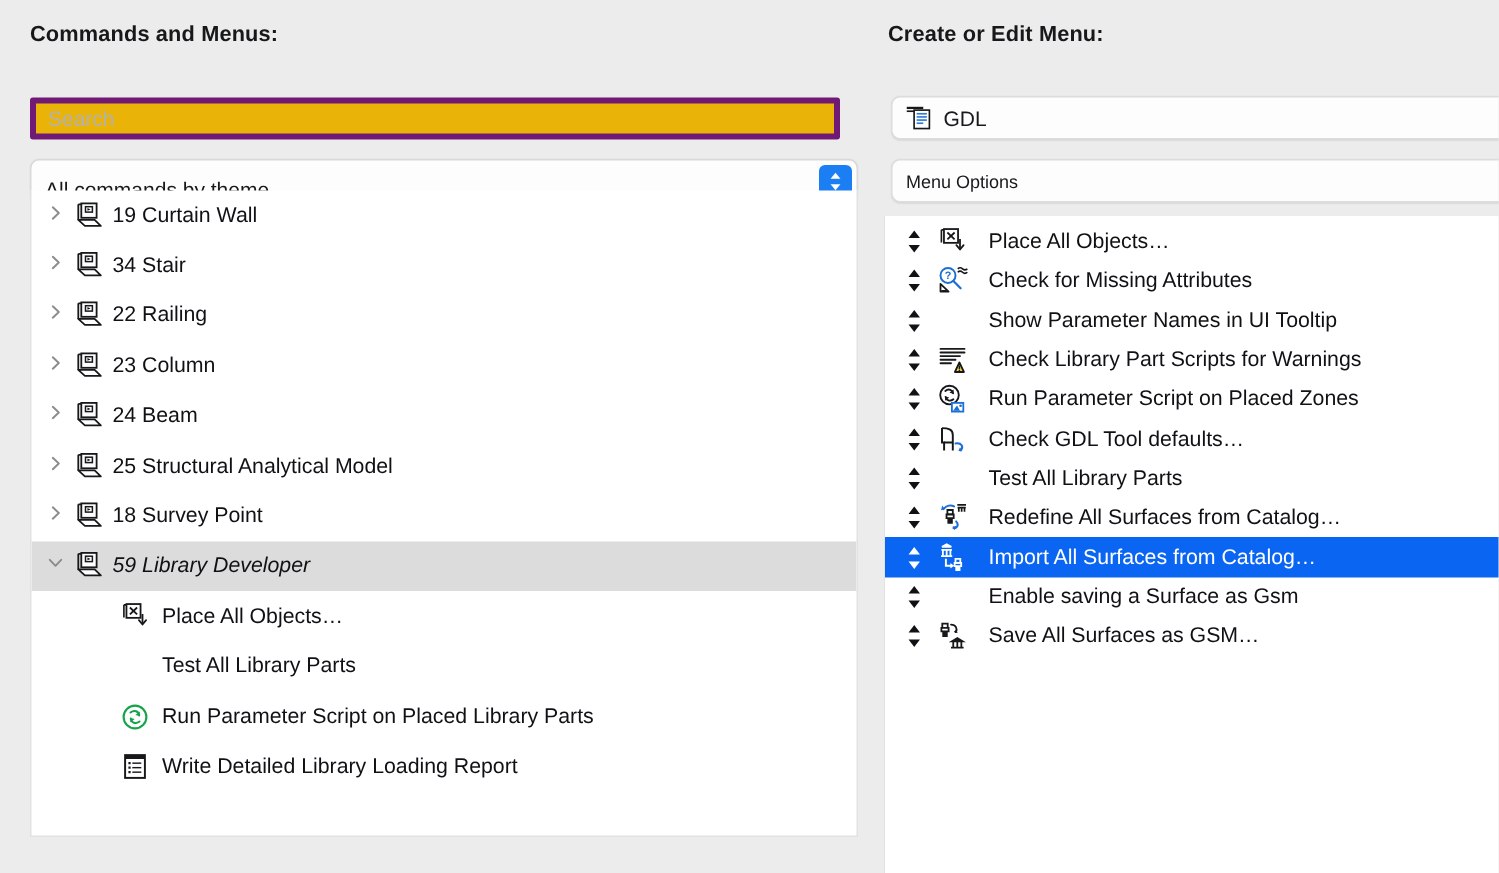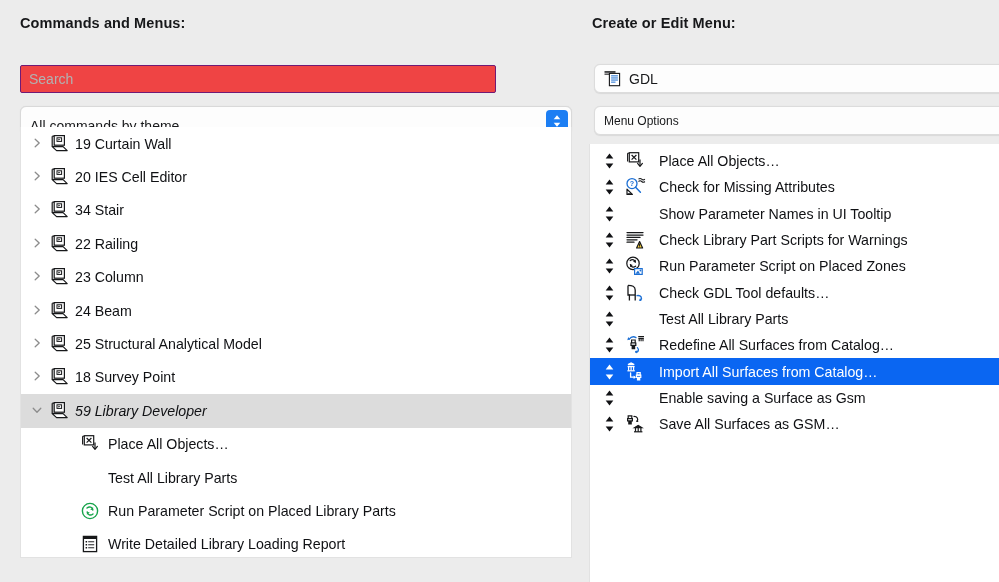--- a/index.html
+++ b/index.html
@@ -30,23 +30,23 @@
     font-weight: bold;
     color: #17181a;
     letter-spacing: 0.1px;
   }
   #left-title { left: 20px; top: 15px; }
   #right-title { left: 592px; top: 15px; }
 
   #search-field {
     position: absolute;
     left: 20px; top: 65px;
-    width: 476px; height: 28px;
-    background: #ef4444;
-    border: 1px solid #701a75;
+    width: 540px; height: 28px;
+    background: #eab308;
+    border: 4px solid #701a75;
     box-sizing: border-box;
     border-radius: 2px;
     display: flex;
     align-items: center;
     padding-left: 8px;
   }
   #search-field input {
     border: none;
     outline: none;
     background: transparent;
@@ -252,40 +252,20 @@
         <path d="M4.2 3.2 L4.2 13.6" stroke="#17181a" stroke-width="1.2" fill="none"></path>
         <path d="M4.2 3.2 L6.2 3.2" stroke="#17181a" stroke-width="1.2" fill="none"></path>
         <rect x="6.2" y="2.6" width="10.2" height="9.6" fill="#fff" stroke="#17181a" stroke-width="1.2"></rect>
         <rect x="9.0" y="4.8" width="4.6" height="3.6" fill="#fff" stroke="#17181a" stroke-width="1"></rect>
         <path d="M10.3 5.7 L12.4 6.6 L10.3 7.5 Z" fill="#17181a"></path>
         <path d="M4.2 13.6 L8.6 17.6 L19.2 17.6 L15.1 13.6 Z" fill="#fff" stroke="#17181a" stroke-width="1.2" stroke-linejoin="round"></path>
       </svg>
           </span>
         </span>
         <span class="tree-label">19 Curtain Wall</span>
-      </div>
-      <div class="tree-row">
-        <span class="disclosure">
-          <span><svg width="12" height="12" viewBox="0 0 12 12">
-              <path d="M4.2 2.2 L8.2 6 L4.2 9.8" fill="none" stroke="currentColor" stroke-width="1.3" stroke-linecap="round" stroke-linejoin="round"></path>
-            </svg></span>
-        </span>
-        <span class="tree-icon">
-          <span style="display: flex; align-items: center; justify-content: center;">
-            <svg width="22" height="22" viewBox="0 0 22 22">
-        <path d="M4.2 3.2 L4.2 13.6" stroke="#17181a" stroke-width="1.2" fill="none"></path>
-        <path d="M4.2 3.2 L6.2 3.2" stroke="#17181a" stroke-width="1.2" fill="none"></path>
-        <rect x="6.2" y="2.6" width="10.2" height="9.6" fill="#fff" stroke="#17181a" stroke-width="1.2"></rect>
-        <rect x="9.0" y="4.8" width="4.6" height="3.6" fill="#fff" stroke="#17181a" stroke-width="1"></rect>
-        <path d="M10.3 5.7 L12.4 6.6 L10.3 7.5 Z" fill="#17181a"></path>
-        <path d="M4.2 13.6 L8.6 17.6 L19.2 17.6 L15.1 13.6 Z" fill="#fff" stroke="#17181a" stroke-width="1.2" stroke-linejoin="round"></path>
-      </svg>
-          </span>
-        </span>
-        <span class="tree-label">20 IES Cell Editor</span>
       </div>
       <div class="tree-row">
         <span class="disclosure">
           <span><svg width="12" height="12" viewBox="0 0 12 12">
               <path d="M4.2 2.2 L8.2 6 L4.2 9.8" fill="none" stroke="currentColor" stroke-width="1.3" stroke-linecap="round" stroke-linejoin="round"></path>
             </svg></span>
         </span>
         <span class="tree-icon">
           <span style="display: flex; align-items: center; justify-content: center;">
             <svg width="22" height="22" viewBox="0 0 22 22">

